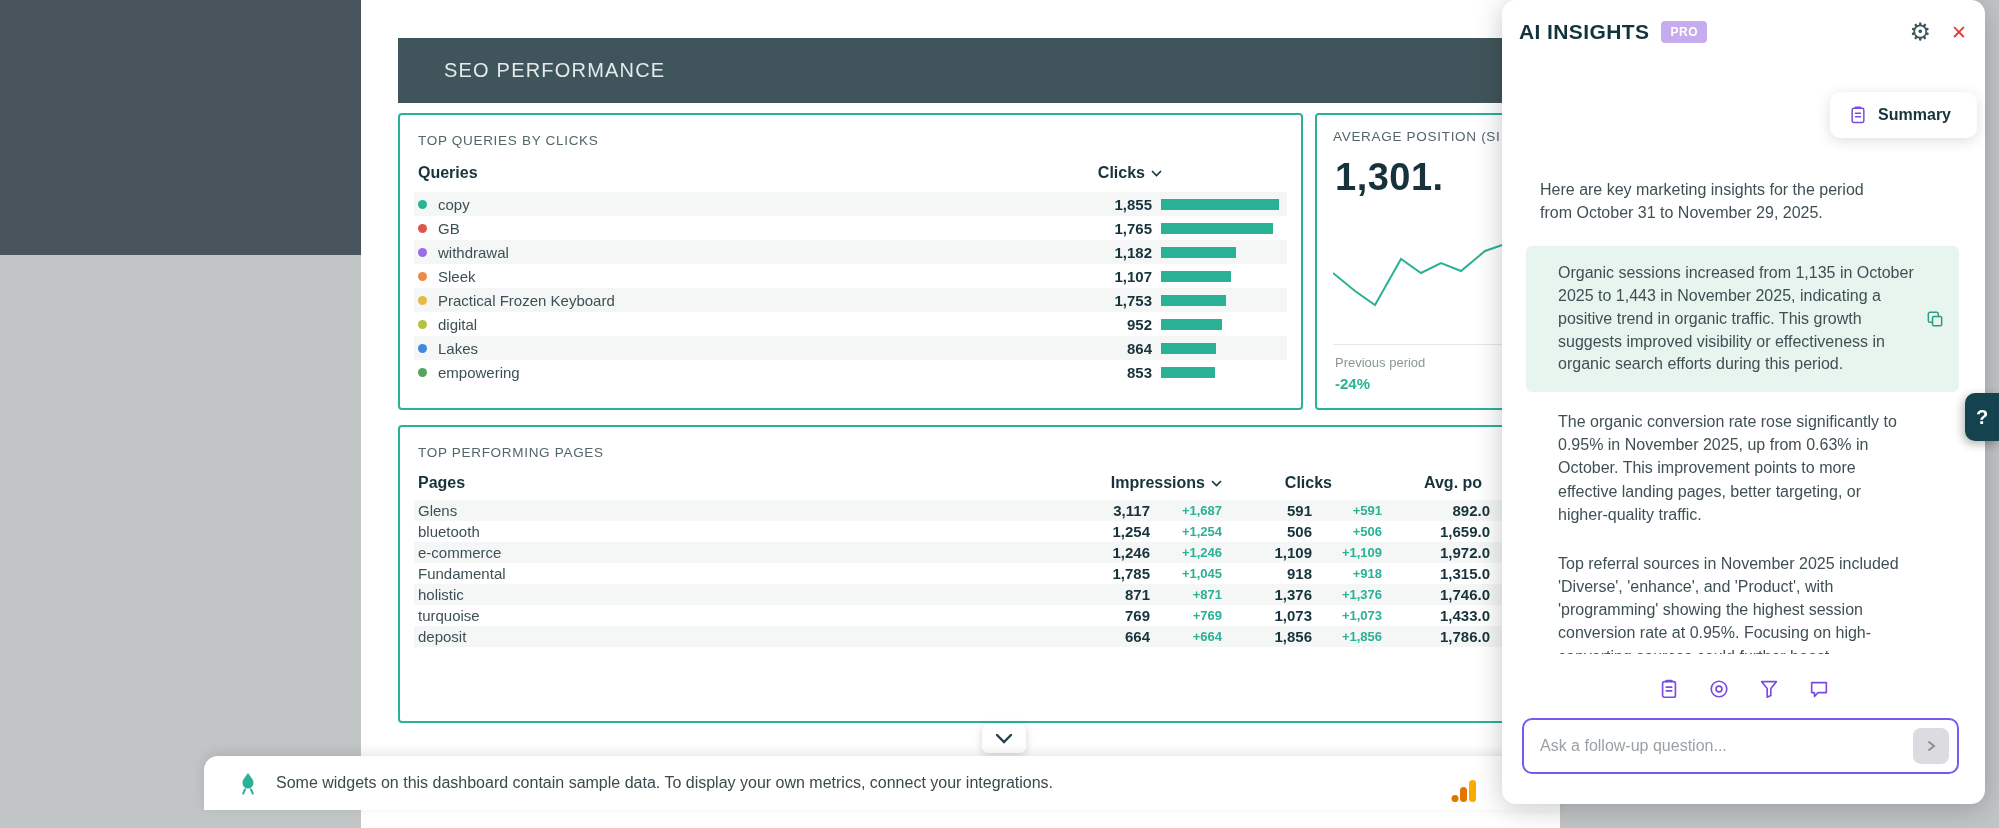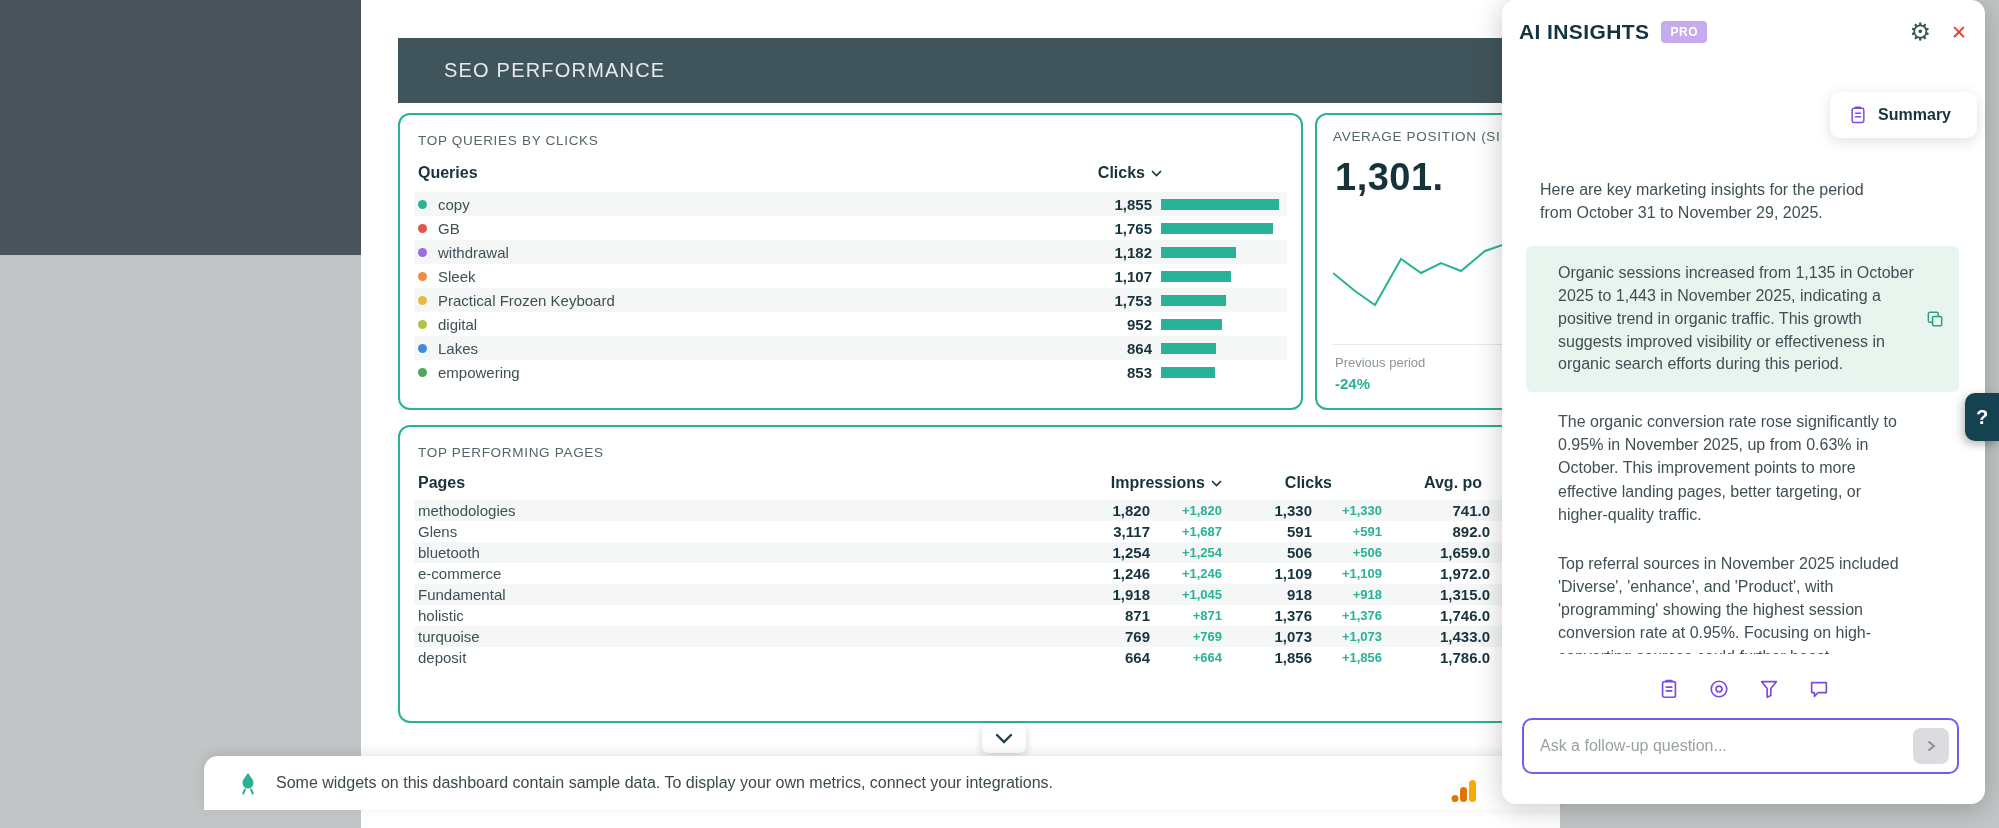--- a/index.html
+++ b/index.html
@@ -9,21 +9,21 @@
 
   
   .block-topleft { position:absolute; left:0; top:0; width:361px; height:255px; background:#4a545c; }
 
   
   .main { position:absolute; left:361px; top:0; width:1199px; height:828px; background:#ffffff; overflow:hidden; }
 
   .seo-header { position:absolute; left:37px; top:38px; width:1162px; height:65px; background:#40555b; display:flex; align-items:center; padding-left:46px; }
   .seo-title { color:#e4eaea; font-size:20px; letter-spacing:1.2px; font-weight:400; }
 
-  .card { position:absolute; border:2px solid #29b295; border-radius:12px; background:#fff; }
+  .card { position:absolute; border:2px solid #29b295; border-radius:4px; background:#fff; }
   .card-label { font-size:13.5px; color:#53666a; letter-spacing:0.7px; white-space:nowrap; }
 
   
   .queries-card { left:37px; top:113px; width:905px; height:297px; padding:14px; display:flex; flex-direction:column; }
   .queries-card .card-label { margin:4px 0 0 4px; }
   .q-header { display:flex; align-items:center; margin:16px 4px 10px; }
   .h-queries { flex:1; font-weight:bold; font-size:16px; color:#17333b; }
   .h-clicks { width:124px; display:flex; justify-content:flex-end; align-items:center; gap:6px; font-weight:bold; font-size:16px; color:#17333b; cursor:pointer; }
   .h-barspacer { width:121px; }
   .q-rows { display:flex; flex-direction:column; }
@@ -221,29 +221,20 @@
           <span>Impressions</span>
           <svg width="11" height="7" viewBox="0 0 11 7">
               <polyline points="1,1 5.5,5.5 10,1" fill="none" stroke="#17333b" stroke-width="1.6"></polyline>
             </svg>
         </span>
         <span class="ph-clicks">Clicks</span>
         <span class="ph-avg">Avg. po</span>
       </div>
       <div class="p-rows">
           <div class="p-row">
-            <span class="p-name">methodologies</span>
-            <span class="p-imp p-val">1,820</span>
-            <span class="p-impd">+1,820</span>
-            <span class="p-clk p-val">1,330</span>
-            <span class="p-clkd">+1,330</span>
-            <span class="p-avg">741.0</span>
-            <span class="p-sp"></span>
-          </div>
-          <div class="p-row">
             <span class="p-name">Glens</span>
             <span class="p-imp p-val">3,117</span>
             <span class="p-impd">+1,687</span>
             <span class="p-clk p-val">591</span>
             <span class="p-clkd">+591</span>
             <span class="p-avg">892.0</span>
             <span class="p-sp"></span>
           </div>
           <div class="p-row">
             <span class="p-name">bluetooth</span>
@@ -258,21 +249,21 @@
             <span class="p-name">e-commerce</span>
             <span class="p-imp p-val">1,246</span>
             <span class="p-impd">+1,246</span>
             <span class="p-clk p-val">1,109</span>
             <span class="p-clkd">+1,109</span>
             <span class="p-avg">1,972.0</span>
             <span class="p-sp"></span>
           </div>
           <div class="p-row">
             <span class="p-name">Fundamental</span>
-            <span class="p-imp p-val">1,918</span>
+            <span class="p-imp p-val">1,785</span>
             <span class="p-impd">+1,045</span>
             <span class="p-clk p-val">918</span>
             <span class="p-clkd">+918</span>
             <span class="p-avg">1,315.0</span>
             <span class="p-sp"></span>
           </div>
           <div class="p-row">
             <span class="p-name">holistic</span>
             <span class="p-imp p-val">871</span>
             <span class="p-impd">+871</span>

